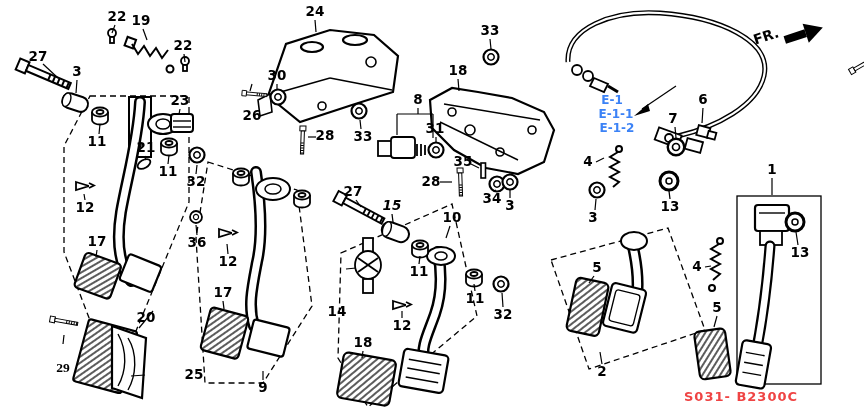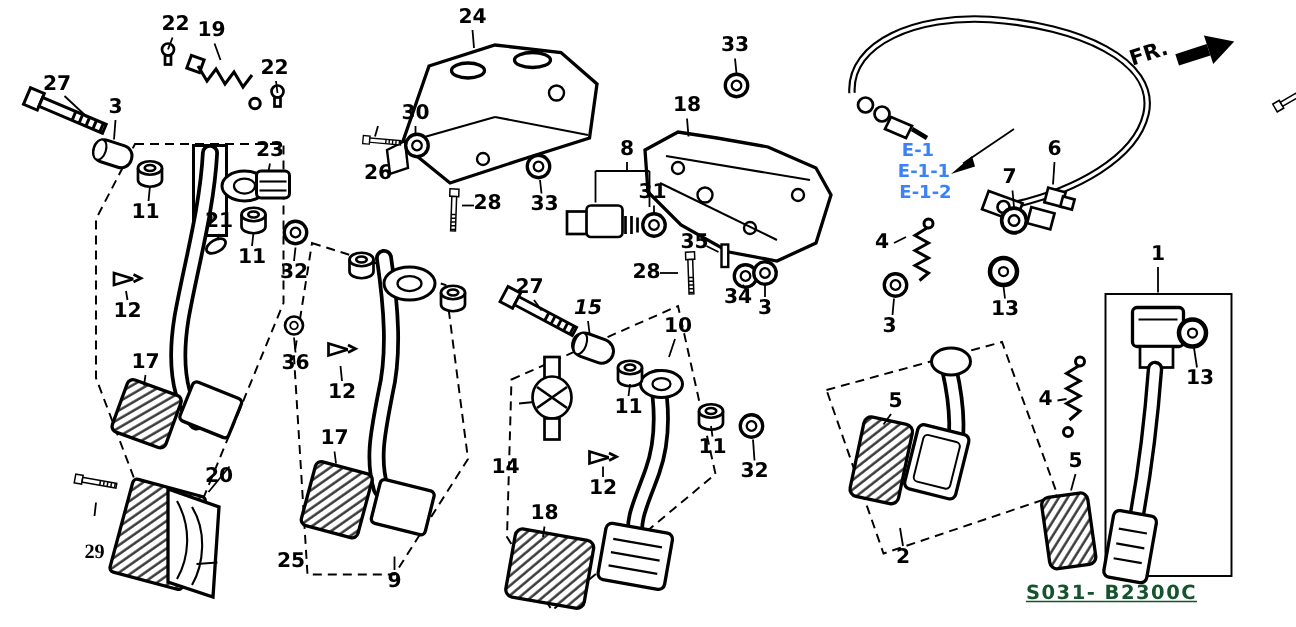--- a/index.html
+++ b/index.html
@@ -7,21 +7,21 @@
          font-family:"DejaVu Sans",sans-serif;}
   #art{position:absolute;left:0;top:0;}
   .callout{position:absolute;transform:translate(-50%,-50%);
            font:bold 13.5px "DejaVu Sans",sans-serif;color:#000;line-height:1;
            white-space:nowrap;}
   .ref-label{position:absolute;transform:translate(-50%,-50%);
              font:bold 12px "DejaVu Sans",sans-serif;color:#3b82f6;line-height:1;}
   #fr-label{position:absolute;transform:translate(-50%,-50%) rotate(-18deg);
             font:bold 14px "DejaVu Sans",sans-serif;color:#000;}
   #diagram-code{position:absolute;transform:translate(-50%,-50%);
-                font:bold 13px "DejaVu Sans",sans-serif;letter-spacing:1px;color:#14532d;text-decoration:underline;}
+                font:bold 13px "DejaVu Sans",sans-serif;letter-spacing:1px;color:#ef4444;}
   #leader-lines line{stroke:#000;stroke-width:1.2;}
 </style>
 </head>
 <body>
 
 <div id="stage">
 
 <svg id="art" width="864" height="418" viewBox="0 0 864 418" xmlns="http://www.w3.org/2000/svg">
   <defs>
     <pattern id="ribs" width="5" height="5" patternUnits="userSpaceOnUse" patternTransform="rotate(40)">

